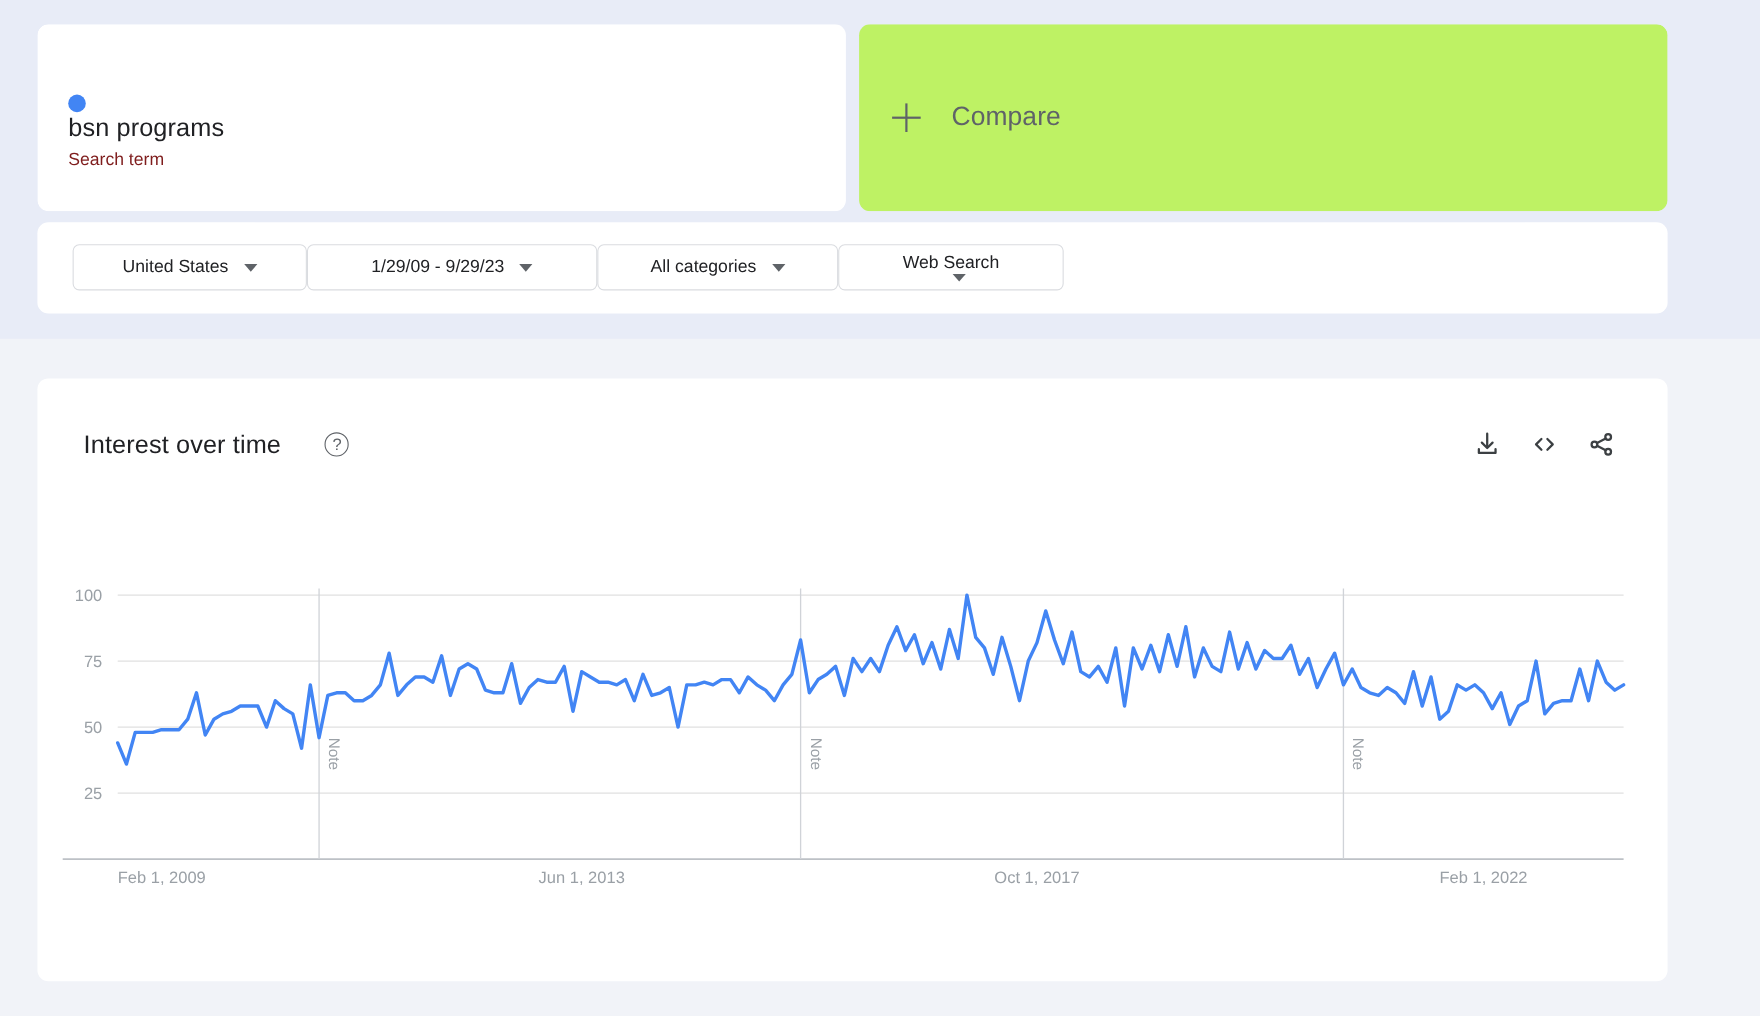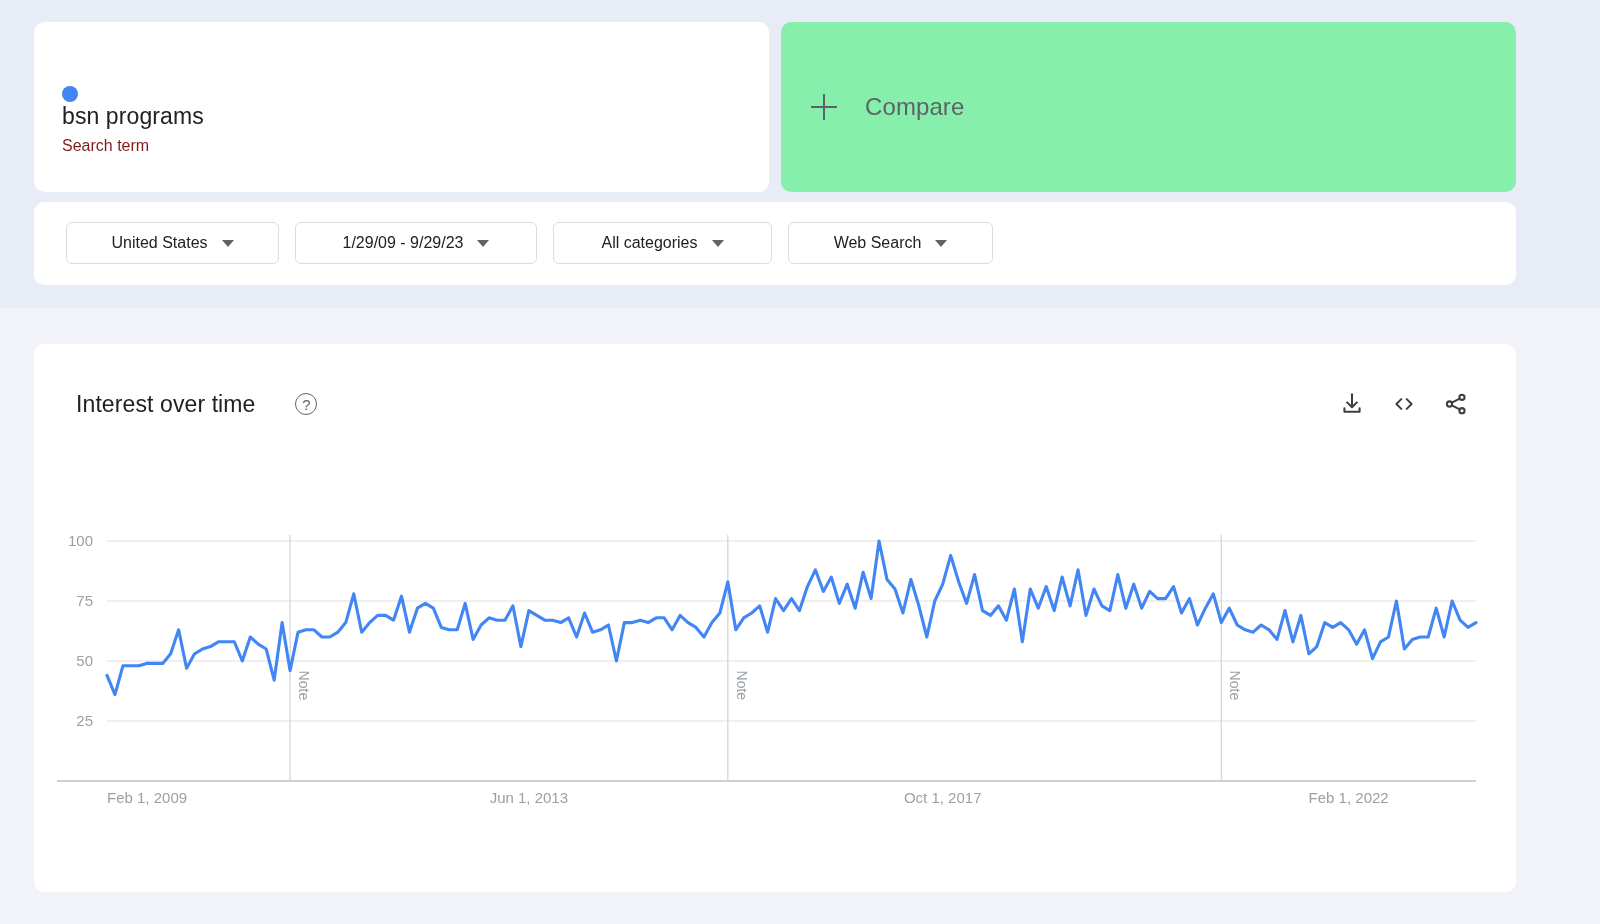--- a/index.html
+++ b/index.html
@@ -48,21 +48,21 @@
   .term-title {
     font-size: 23px; color: #202124; line-height: 28px;
     letter-spacing: 0.1px;
   }
   .term-sub {
     font-size: 16px; color: #7f1d1d; line-height: 22px;
     margin-top: 5px;
   }
   .compare-card {
     width: 735px; height: 170px;
-    background: #86efac;
+    background: #bef264;
     border-radius: 10px;
     margin-left: 12px;
     position: relative;
     flex: 0 0 auto;
   }
   .compare-inner {
     position: absolute; left: 30px; top: 0; height: 170px;
     display: flex; align-items: center;
   }
   .plus-icon {
@@ -80,31 +80,31 @@
   .filter-bar {
     position: absolute; left: 34px; top: 202px;
     width: 1482px; height: 83px;
     background: #ffffff; border-radius: 10px;
   }
   .pills { position: absolute; left: 32px; top: 20px; display: flex; }
   .pill {
     height: 42px; border: 1px solid #dadce0; border-radius: 6px;
     background: #fff; display: flex; align-items: center;
     justify-content: center; padding: 0 20px;
-    margin-right: 16px; cursor: pointer;
+    margin-right: 0; cursor: pointer;
   }
   .pill-label { font-size: 16px; color: #202124; white-space: nowrap; }
   .caret {
     width: 0; height: 0; margin-left: 14px;
     border-left: 6px solid transparent;
     border-right: 6px solid transparent;
     border-top: 7px solid #5f6368;
   }
-  .pill-0 { width: 213px; } .pill-1 { width: 242px; }
-  .pill-2 { width: 219px; } .pill-3 { width: 205px; }
+  .pill-0 { width: 213px; } .pill-1 { width: 264px; }
+  .pill-2 { width: 219px; } .pill-3 { width: 205px; flex-direction: column; }
 
   
   .chart-card {
     position: absolute; left: 34px; top: 344px;
     width: 1482px; height: 548px;
     background: #ffffff; border-radius: 10px;
   }
   .chart-head {
     position: absolute; left: 42px; top: 40px; right: 40px; height: 40px;
     display: flex; align-items: center; gap: 24px;

